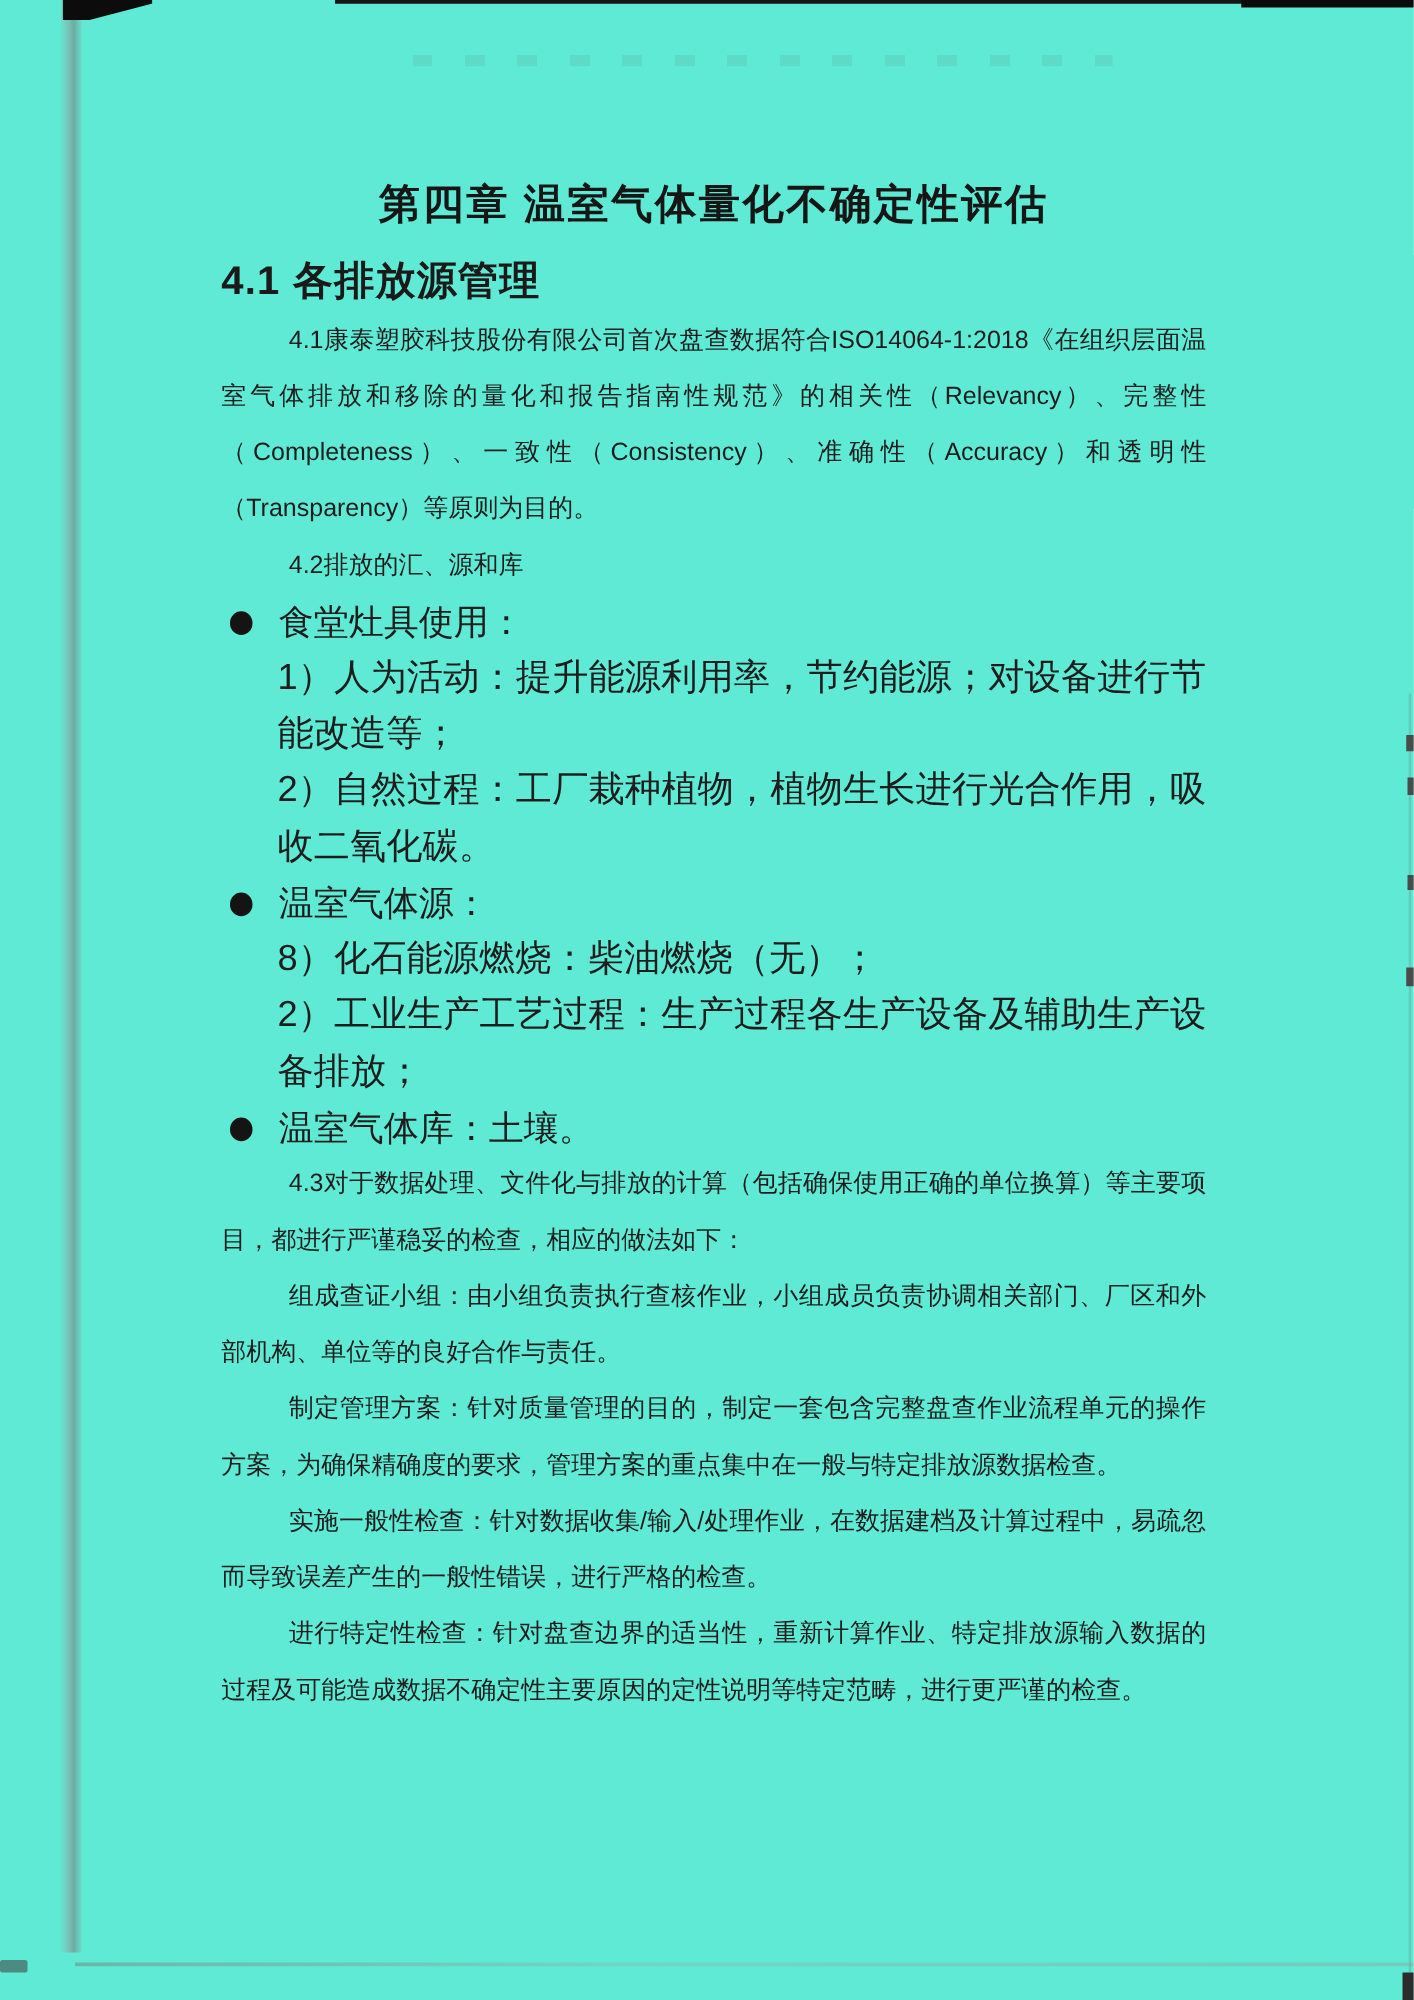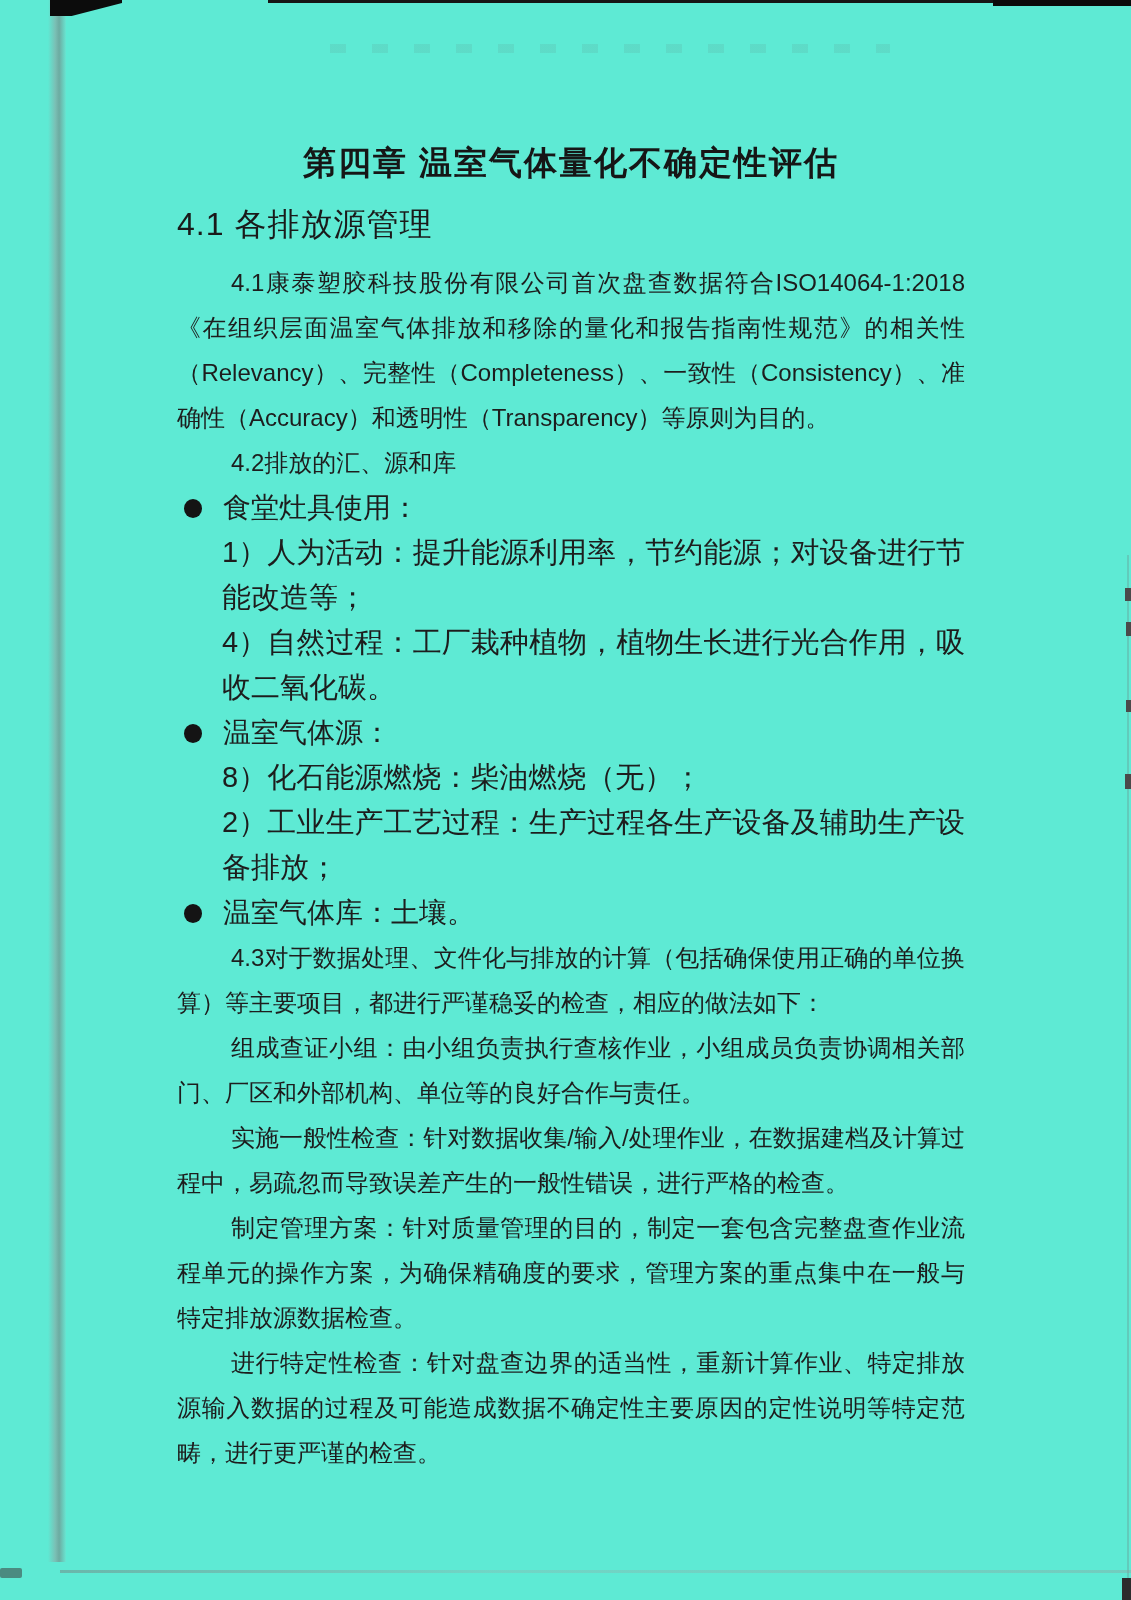--- a/index.html
+++ b/index.html
@@ -101,32 +101,32 @@
     text-align: center;
     font-size: 33px;
     font-weight: bold;
     letter-spacing: 2px;
     line-height: 46px;
     margin-bottom: 16px;
     color: #161616;
   }
   .h2 {
     font-size: 32px;
-    font-weight: normal;
+    font-weight: bold;
     letter-spacing: 1px;
     line-height: 44px;
-    margin-bottom: 14px;
+    margin-bottom: 4px;
     color: #1a1a1a;
   }
   .h2:last-child {
     margin-top: 32px;
     margin-bottom: 0;
   }
   .p {
-    font-size: 24px;
+    font-size: 20px;
     line-height: 45px;
     text-align: justify;
     text-indent: 54px;
   }
   .numbered {
     font-size: 29px;
     line-height: 45px;
     text-align: justify;
     padding-left: 45px;
   }
@@ -163,25 +163,25 @@
   <div class="bottom-left-nub"></div>
   <div class="bottom-right-bar"></div>
 
   <div class="content">
       <div class="block h1">第四章 温室气体量化不确定性评估</div>
       <div class="block h2">4.1 各排放源管理</div>
       <div class="block p">4.1康泰塑胶科技股份有限公司首次盘查数据符合ISO14064-1:2018《在组织层面温室气体排放和移除的量化和报告指南性规范》的相关性（Relevancy）、完整性（Completeness）、一致性（Consistency）、准确性（Accuracy）和透明性（Transparency）等原则为目的。</div>
       <div class="block p">4.2排放的汇、源和库</div>
       <div class="block bullet-item"><span class="bullet-dot"></span><span>食堂灶具使用：</span></div>
       <div class="block numbered">1）人为活动：提升能源利用率，节约能源；对设备进行节能改造等；</div>
-      <div class="block numbered">4）自然过程：工厂栽种植物，植物生长进行光合作用，吸收二氧化碳。</div>
+      <div class="block numbered">2）自然过程：工厂栽种植物，植物生长进行光合作用，吸收二氧化碳。</div>
       <div class="block bullet-item"><span class="bullet-dot"></span><span>温室气体源：</span></div>
       <div class="block numbered">8）化石能源燃烧：柴油燃烧（无）；</div>
       <div class="block numbered">2）工业生产工艺过程：生产过程各生产设备及辅助生产设备排放；</div>
       <div class="block bullet-item"><span class="bullet-dot"></span><span>温室气体库：土壤。</span></div>
       <div class="block p">4.3对于数据处理、文件化与排放的计算（包括确保使用正确的单位换算）等主要项目，都进行严谨稳妥的检查，相应的做法如下：</div>
       <div class="block p">组成查证小组：由小组负责执行查核作业，小组成员负责协调相关部门、厂区和外部机构、单位等的良好合作与责任。</div>
+      <div class="block p">制定管理方案：针对质量管理的目的，制定一套包含完整盘查作业流程单元的操作方案，为确保精确度的要求，管理方案的重点集中在一般与特定排放源数据检查。</div>
       <div class="block p">实施一般性检查：针对数据收集/输入/处理作业，在数据建档及计算过程中，易疏忽而导致误差产生的一般性错误，进行严格的检查。</div>
-      <div class="block p">制定管理方案：针对质量管理的目的，制定一套包含完整盘查作业流程单元的操作方案，为确保精确度的要求，管理方案的重点集中在一般与特定排放源数据检查。</div>
       <div class="block p">进行特定性检查：针对盘查边界的适当性，重新计算作业、特定排放源输入数据的过程及可能造成数据不确定性主要原因的定性说明等特定范畴，进行更严谨的检查。</div>
     </div>
 
 </div>
 
 </body></html>

